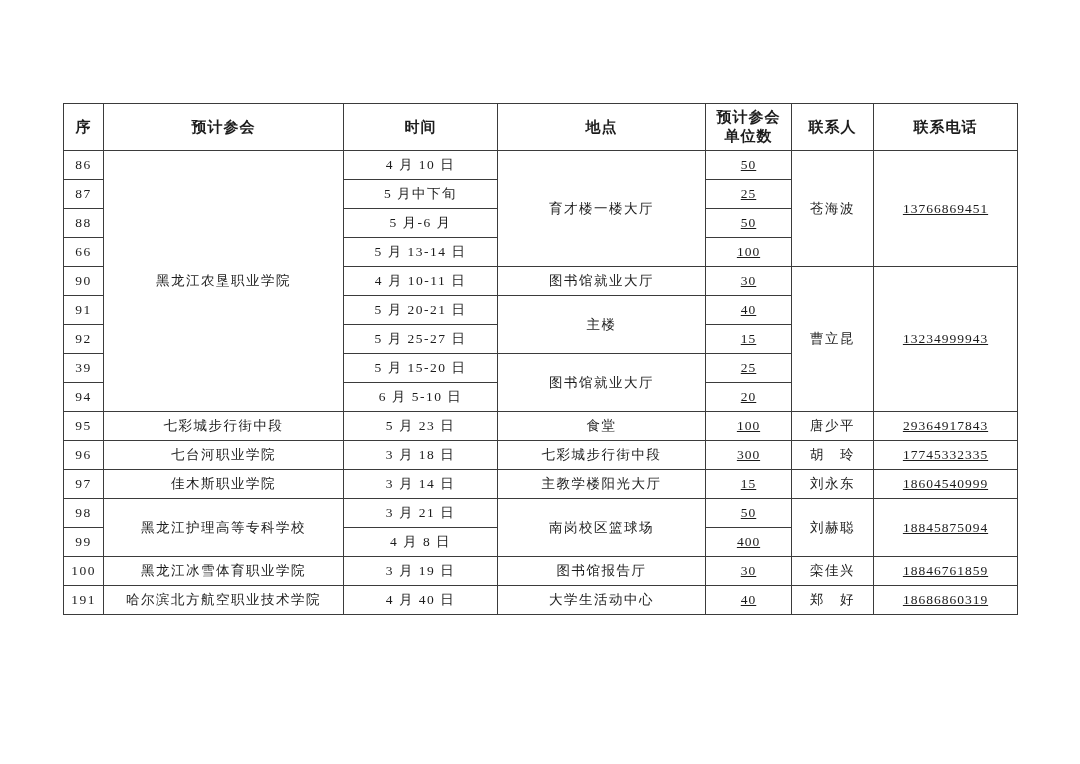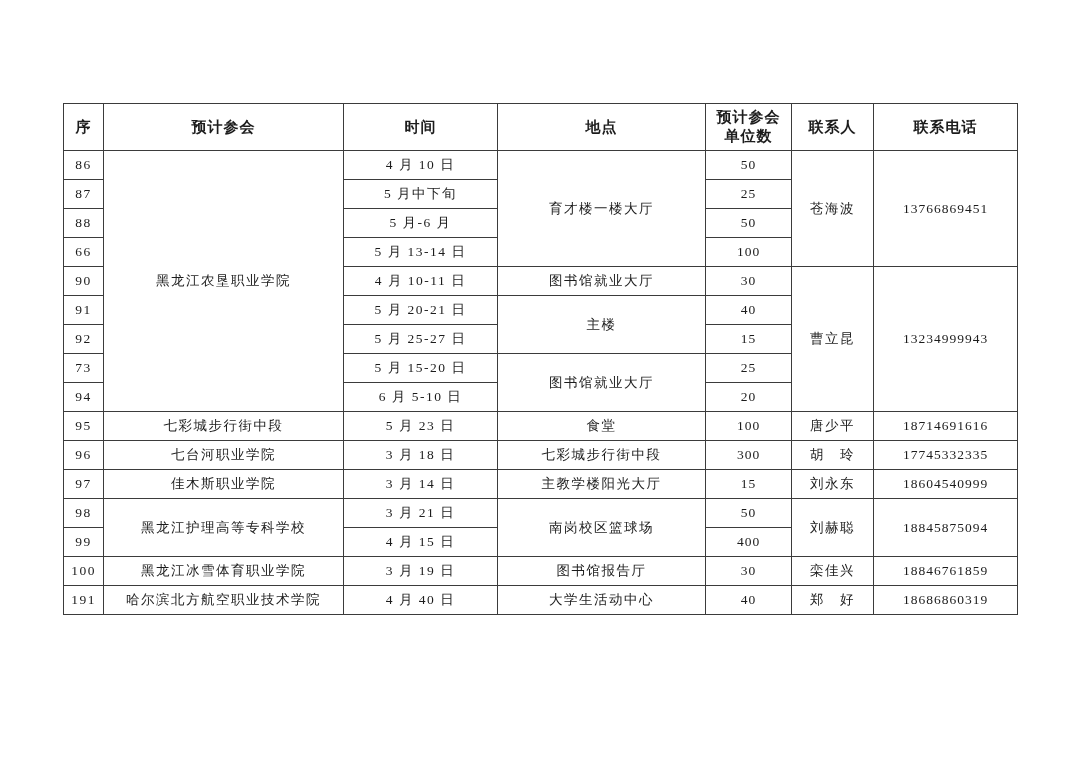--- a/index.html
+++ b/index.html
@@ -42,20 +42,21 @@
   }
   .schedule-table td {
     font-size: 13.5px;
     letter-spacing: 1.5px;
     height: 28px;
     line-height: 1.15;
   }
   .schedule-table td.col-phone,
   .schedule-table td.col-count {
     letter-spacing: 1px;
+    text-decoration: underline;
   }
   .schedule-table tr {
     height: 29px;
   }
   .schedule-table tr.header-row {
     height: 47px;
   }
 </style>
 </head>
 <body>
@@ -121,38 +122,38 @@
         <td class="col-time">5 月 20-21 日</td>
         <td class="col-place" rowspan="2">主楼</td>
         <td class="col-count">40</td>
       </tr>
       <tr>
         <td class="col-no">92</td>
         <td class="col-time">5 月 25-27 日</td>
         <td class="col-count">15</td>
       </tr>
       <tr>
-        <td class="col-no">73</td>
+        <td class="col-no">39</td>
         <td class="col-time">5 月 15-20 日</td>
         <td class="col-place" rowspan="2">图书馆就业大厅</td>
         <td class="col-count">25</td>
       </tr>
       <tr>
         <td class="col-no">94</td>
         <td class="col-time">6 月 5-10 日</td>
         <td class="col-count">20</td>
       </tr>
       <tr>
         <td class="col-no">95</td>
         <td class="col-school">七彩城步行街中段</td>
         <td class="col-time">5 月 23 日</td>
         <td class="col-place">食堂</td>
         <td class="col-count">100</td>
         <td class="col-contact">唐少平</td>
-        <td class="col-phone">18714691616</td>
+        <td class="col-phone">29364917843</td>
       </tr>
       <tr>
         <td class="col-no">96</td>
         <td class="col-school">七台河职业学院</td>
         <td class="col-time">3 月 18 日</td>
         <td class="col-place">七彩城步行街中段</td>
         <td class="col-count">300</td>
         <td class="col-contact">胡　玲</td>
         <td class="col-phone">17745332335</td>
       </tr>
@@ -169,21 +170,21 @@
         <td class="col-no">98</td>
         <td class="col-school" rowspan="2">黑龙江护理高等专科学校</td>
         <td class="col-time">3 月 21 日</td>
         <td class="col-place" rowspan="2">南岗校区篮球场</td>
         <td class="col-count">50</td>
         <td class="col-contact" rowspan="2">刘赫聪</td>
         <td class="col-phone" rowspan="2">18845875094</td>
       </tr>
       <tr>
         <td class="col-no">99</td>
-        <td class="col-time">4 月 15 日</td>
+        <td class="col-time">4 月 8 日</td>
         <td class="col-count">400</td>
       </tr>
       <tr>
         <td class="col-no">100</td>
         <td class="col-school">黑龙江冰雪体育职业学院</td>
         <td class="col-time">3 月 19 日</td>
         <td class="col-place">图书馆报告厅</td>
         <td class="col-count">30</td>
         <td class="col-contact">栾佳兴</td>
         <td class="col-phone">18846761859</td>

